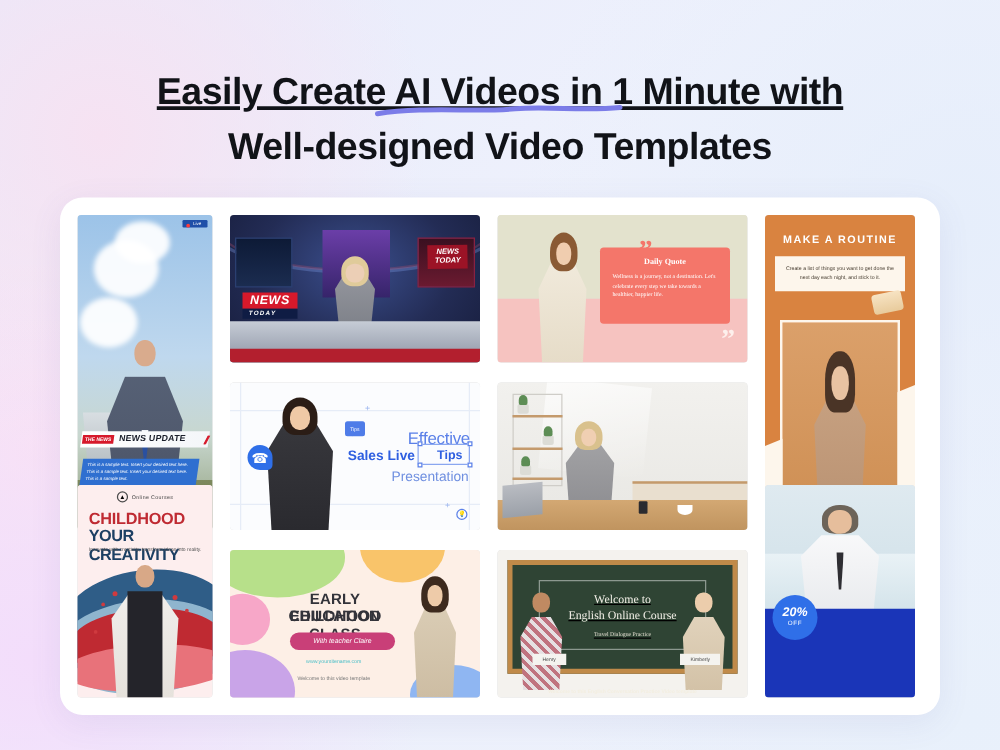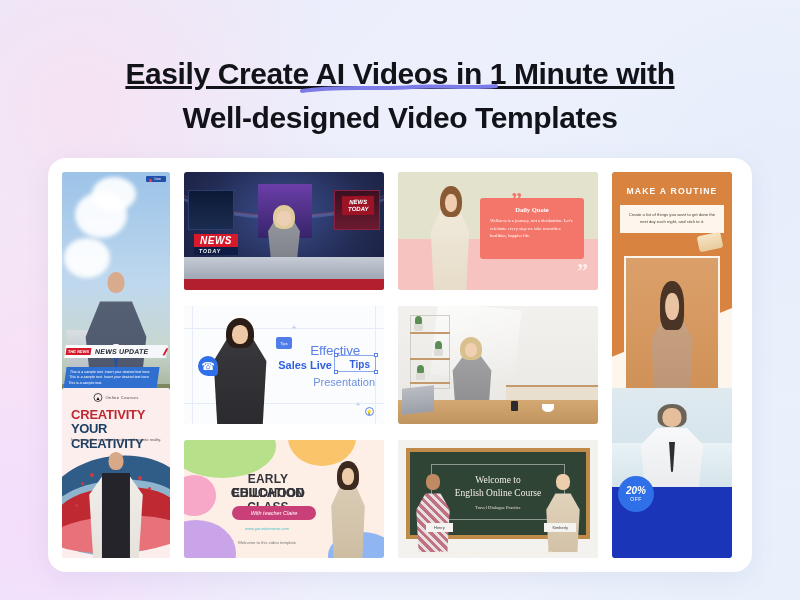--- a/index.html
+++ b/index.html
@@ -156,21 +156,21 @@
   .rt-face { position:absolute; bottom:57%; left:50%; transform:translateX(-50%); width:15%; height:19%; background:#e9c3a2; border-radius:46%;}
   .rt-scroll { position:absolute; right:10px; top:62px; width:24px; height:16px; background: linear-gradient(#f7e3c3,#e8cb9c); border-radius:3px; transform: rotate(-12deg);}
 
   
   .sc-bg { position:absolute; inset:0; background:#fbfcfe; }
   .sc-gl { position:absolute; background:#e6ecf7; }
   .sc-person { position:absolute; bottom:0; left:13%; width:30%; height:92%;
     background: linear-gradient(#3b3b40,#2a2a2f); clip-path: polygon(12% 100%, 6% 42%, 30% 20%, 70% 20%, 94% 42%, 88% 100%); }
   .sc-hair { position:absolute; bottom:64%; left:21%; width:14%; height:26%; background:#2b1d16; border-radius:50% 50% 36% 36%;}
   .sc-face { position:absolute; bottom:68%; left:24%; width:8%; height:16%; background:#efc9a6; border-radius:46%;}
-  .sc-t1 { position:absolute; right:24px; top:37px; font-size:13.5px; color:#5b80e8; font-weight:300; letter-spacing:-0.2px; }
+  .sc-t1 { position:absolute; right:8px; top:37px; font-size:13.5px; color:#5b80e8; font-weight:300; letter-spacing:-0.2px; }
   .sc-t2 { position:absolute; right:52px; top:53px; font-size:11px; color:#2f5fe0; font-weight:bold; }
   .sc-tips { position:absolute; right:11px; top:52px; font-size:10px; color:#2f5fe0; font-weight:bold; border:0; padding:1px 3px; }
   .sc-tipsbox { position:absolute; right:8px; top:49px; width:42px; height:17px; border:1px solid #8aa7f0; }
   .sc-hnd { position:absolute; width:4px; height:4px; background:#fff; border:1px solid #5b80e8; }
   .sc-t3 { position:absolute; right:9px; top:70px; font-size:11px; color:#6f8fe0; font-weight:300;}
   .sc-phone { position:absolute; left:14px; top:50px; width:20px; height:20px; background:#2f6fe8; border-radius:50% 50% 4px 50%; display:flex;align-items:center;justify-content:center;color:#fff;font-size:11px;}
   .sc-bubble { position:absolute; left:92px; top:31px; width:16px; height:12px; background:#4f7ce8; border-radius:2px; color:#fff; font-size:4px; display:flex;align-items:center;justify-content:center;}
   .sc-bubble::after{content:""; position:absolute; left:3px; bottom:-3px; border:3px solid transparent; border-top-color:#4f7ce8;}
   .sc-cross { position:absolute; color:#9ab4ef; font-size:7px; }
   .sc-bulb { position:absolute; right:10px; bottom:8px; width:9px;height:9px;border-radius:50%;border:1px solid #5b80e8; color:#5b80e8; font-size:5px; display:flex;align-items:center;justify-content:center;}
@@ -204,21 +204,21 @@
   .ec-url { position:absolute; top:86px; left:0; right:34px; text-align:center; font-size:4.2px; color:#4bbfc8; }
   .ec-cap { position:absolute; top:100px; left:0; right:34px; text-align:center; font-size:4.2px; color:#777; }
   .ec-person { position:absolute; bottom:0; right:8%; width:20%; height:76%;
     background: linear-gradient(#ddd0b9,#cdbda3); clip-path: polygon(14% 100%, 8% 42%, 30% 20%, 70% 20%, 92% 42%, 86% 100%); }
   .ec-hair { position:absolute; bottom:58%; right:12.5%; width:11%; height:24%; background:#3d2a1e; border-radius:50% 50% 36% 36%;}
   .ec-face { position:absolute; bottom:62%; right:15%; width:6%; height:14%; background:#eecba9; border-radius:46%;}
 
   
   .en-bg { position:absolute; inset:0; background:#f4f2ee; }
   .en-board { position:absolute; left:4%; top:7%; right:4%; bottom:16%; background:#2f4434; border:4px solid #c08a49; }
-  .en-inner { position:absolute; left:12%; top:14%; right:12%; bottom:18%; border:1px solid rgba(255,255,255,0.45); display:flex; flex-direction:column; align-items:center; justify-content:center;}
+  .en-inner { position:absolute; left:12%; top:14%; right:12%; bottom:18%; border:1px solid rgba(255,255,255,0.45); display:flex; flex-direction:column; align-items:center; justify-content:center;text-decoration:underline;}
   .en-t1 { color:#f2efe7; font-size:9.5px; font-family:"Liberation Serif", serif; line-height:1.35; text-align:center;}
   .en-t2 { color:#e2ddd0; font-size:4.6px; font-family:"Liberation Serif", serif; margin-top:5px;}
   .en-manL { position:absolute; bottom:5%; left:8%; width:19%; height:62%;
     background: repeating-linear-gradient(45deg,#c0737f 0 3px,#e6e0e2 3px 6px); clip-path: polygon(12% 100%, 6% 42%, 30% 20%, 70% 20%, 94% 42%, 88% 100%); }
   .en-manL-h { position:absolute; bottom:58%; left:14%; width:7%; height:13%; background:#c08a62; border-radius:46%;}
   .en-womR { position:absolute; bottom:5%; right:8%; width:19%; height:62%;
     background: linear-gradient(#e4d6c0,#d3c2a7); clip-path: polygon(12% 100%, 6% 42%, 30% 20%, 70% 20%, 94% 42%, 88% 100%); }
   .en-womR-h { position:absolute; bottom:58%; right:14%; width:7%; height:13%; background:#eccdac; border-radius:46%;}
   .en-nameL { position:absolute; left:14%; bottom:22%; background:#f4f3ef; font-size:4px; color:#444; padding:2px 8px;}
   .en-nameR { position:absolute; right:11%; bottom:22%; background:#f4f3ef; font-size:4px; color:#444; padding:2px 8px;}
@@ -287,21 +287,21 @@
     <div class="cell c-stimulate">
       <div class="stim-bg"></div>
       <div class="stim-wave1"></div>
       <div class="stim-wave2"></div>
       <div class="stim-wave3"></div>
       <div class="stim-wave4"></div>
       <div class="stim-badge">
         <span class="ring">▲</span>
         <span class="lbl">Online Courses</span>
       </div>
-      <div class="stim-t1">CREATIVITY</div>
+      <div class="stim-t1">CHILDHOOD</div>
       <div class="stim-t2">YOUR CREATIVITY</div>
       <div class="stim-sub">Innovate with creativity, transform ideas into reality.</div>
       <div class="dotfield" style="left:18%;top:55%;width:3px;height:3px;"></div>
       <div class="dotfield" style="left:26%;top:50%;width:4px;height:4px;"></div>
       <div class="dotfield" style="left:70%;top:52%;width:4px;height:4px;"></div>
       <div class="dotfield" style="left:80%;top:58%;width:3px;height:3px;"></div>
       <div class="dotfield" style="left:12%;top:68%;width:3px;height:3px;"></div>
       <div class="stim-person"></div>
       <div class="stim-inner"></div>
       <div class="head" style="left:50%;transform:translateX(-50%);bottom:52%;width:15px;height:18px;background:#d8a887;"></div>

